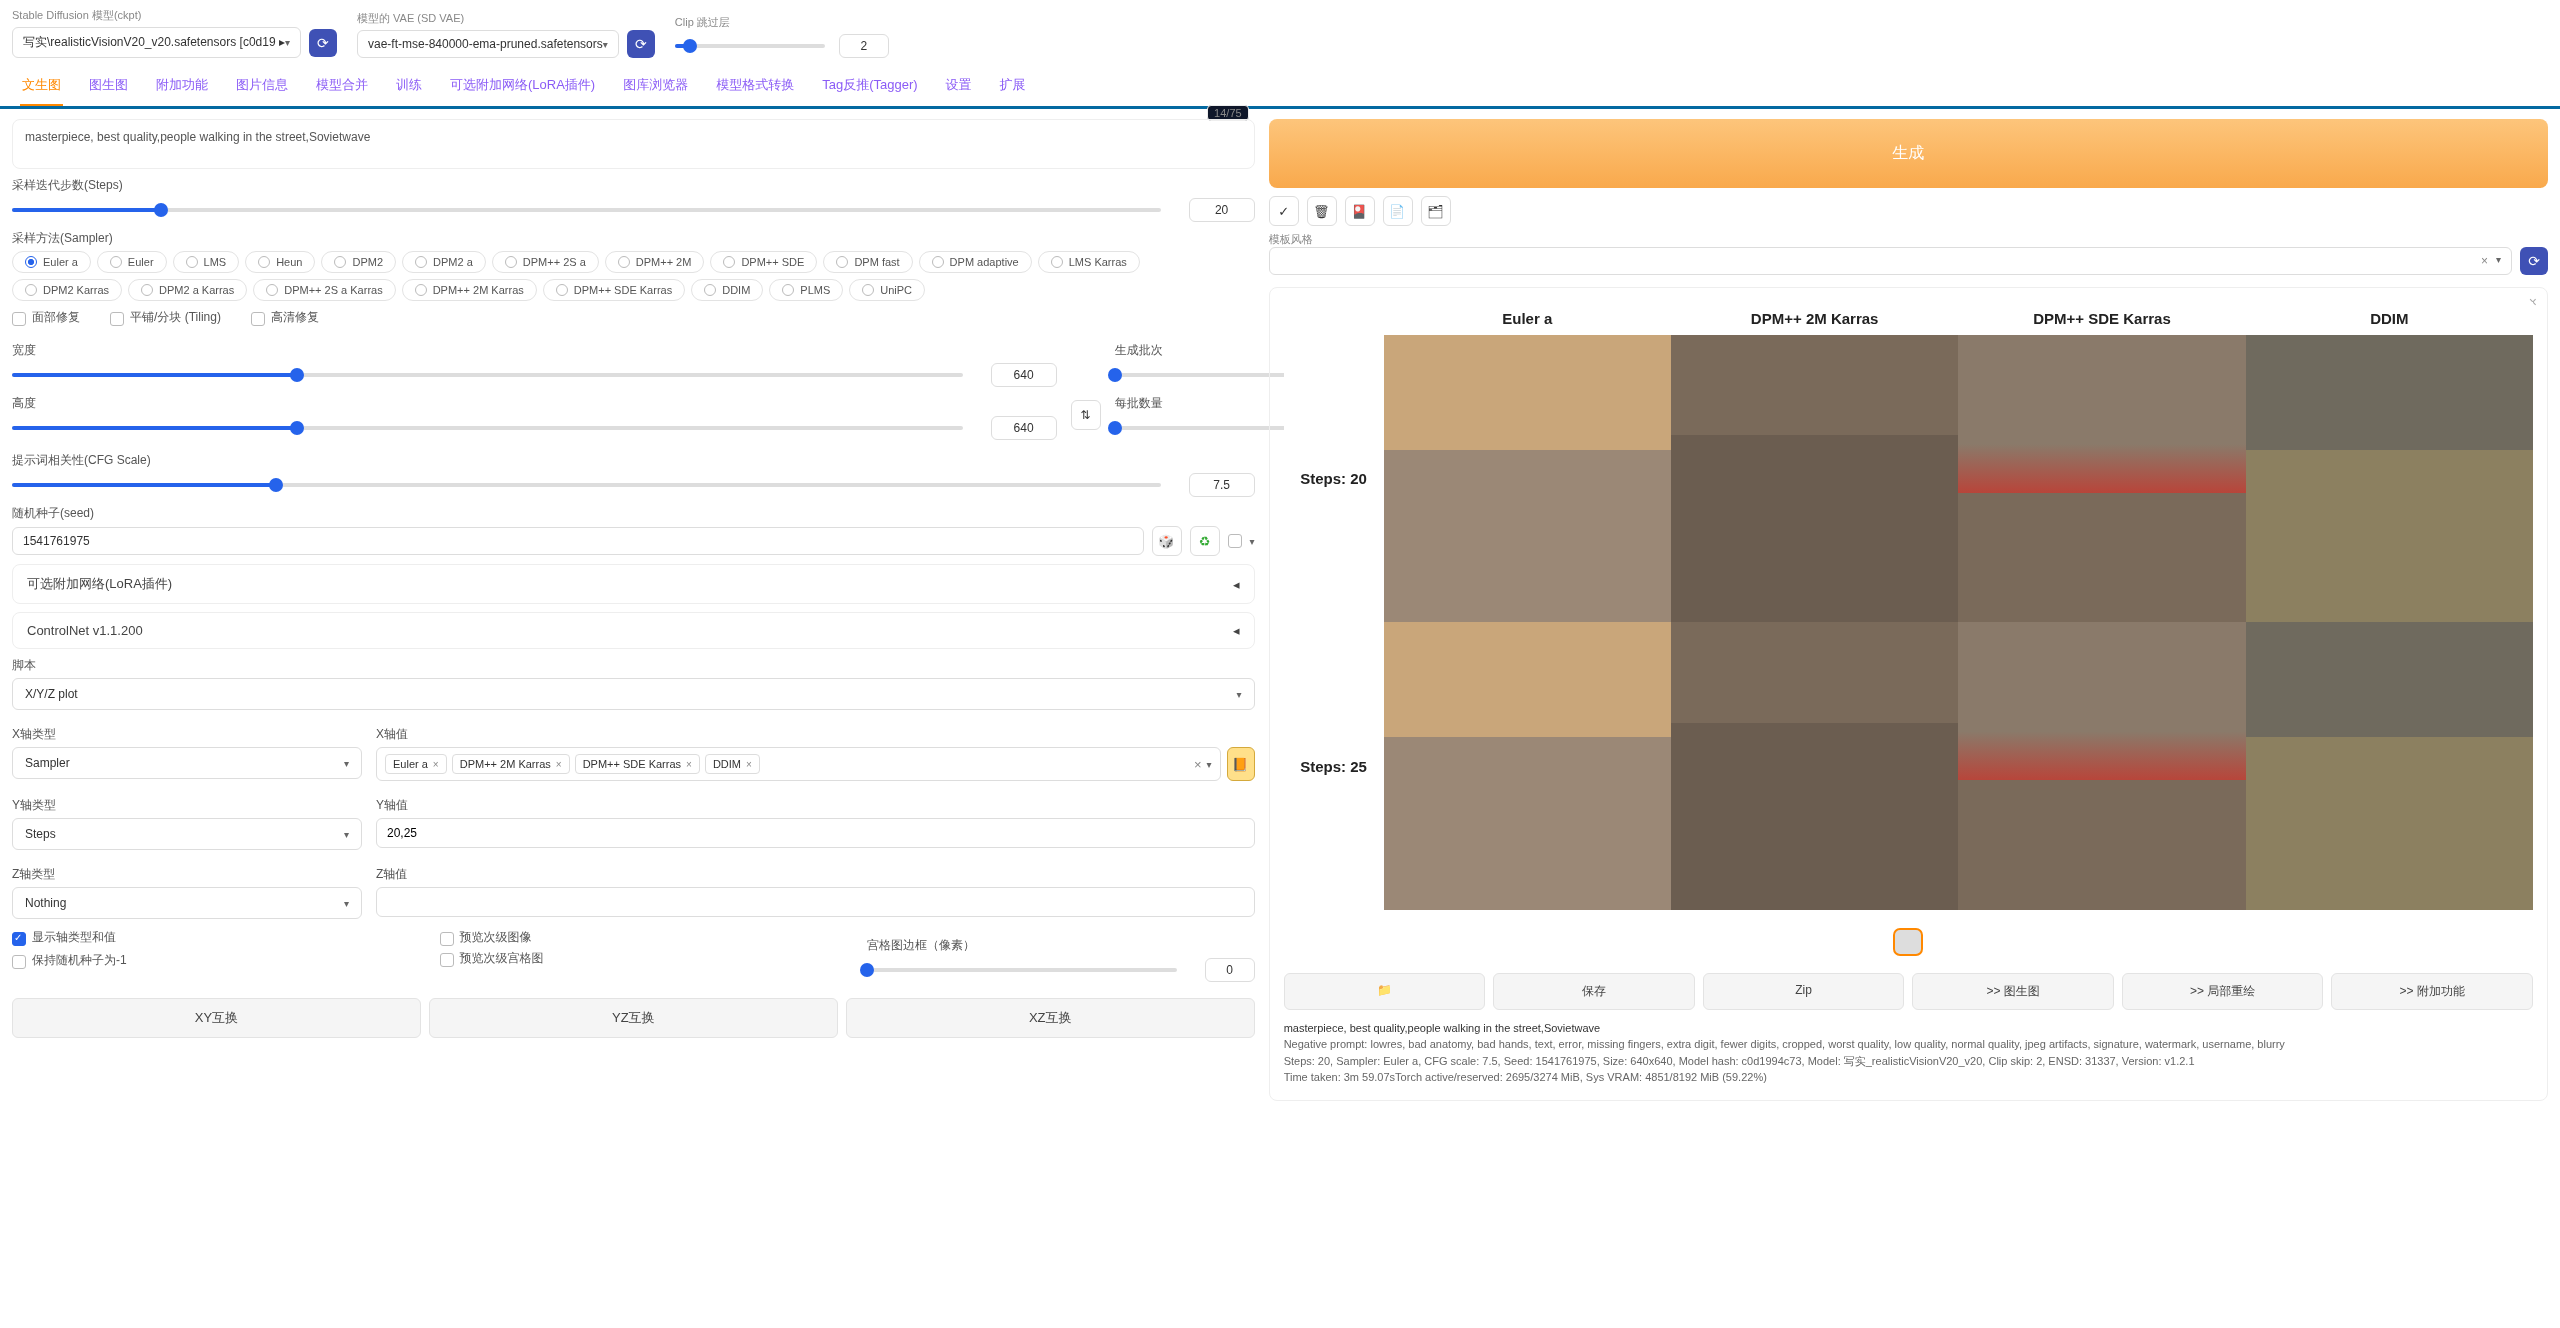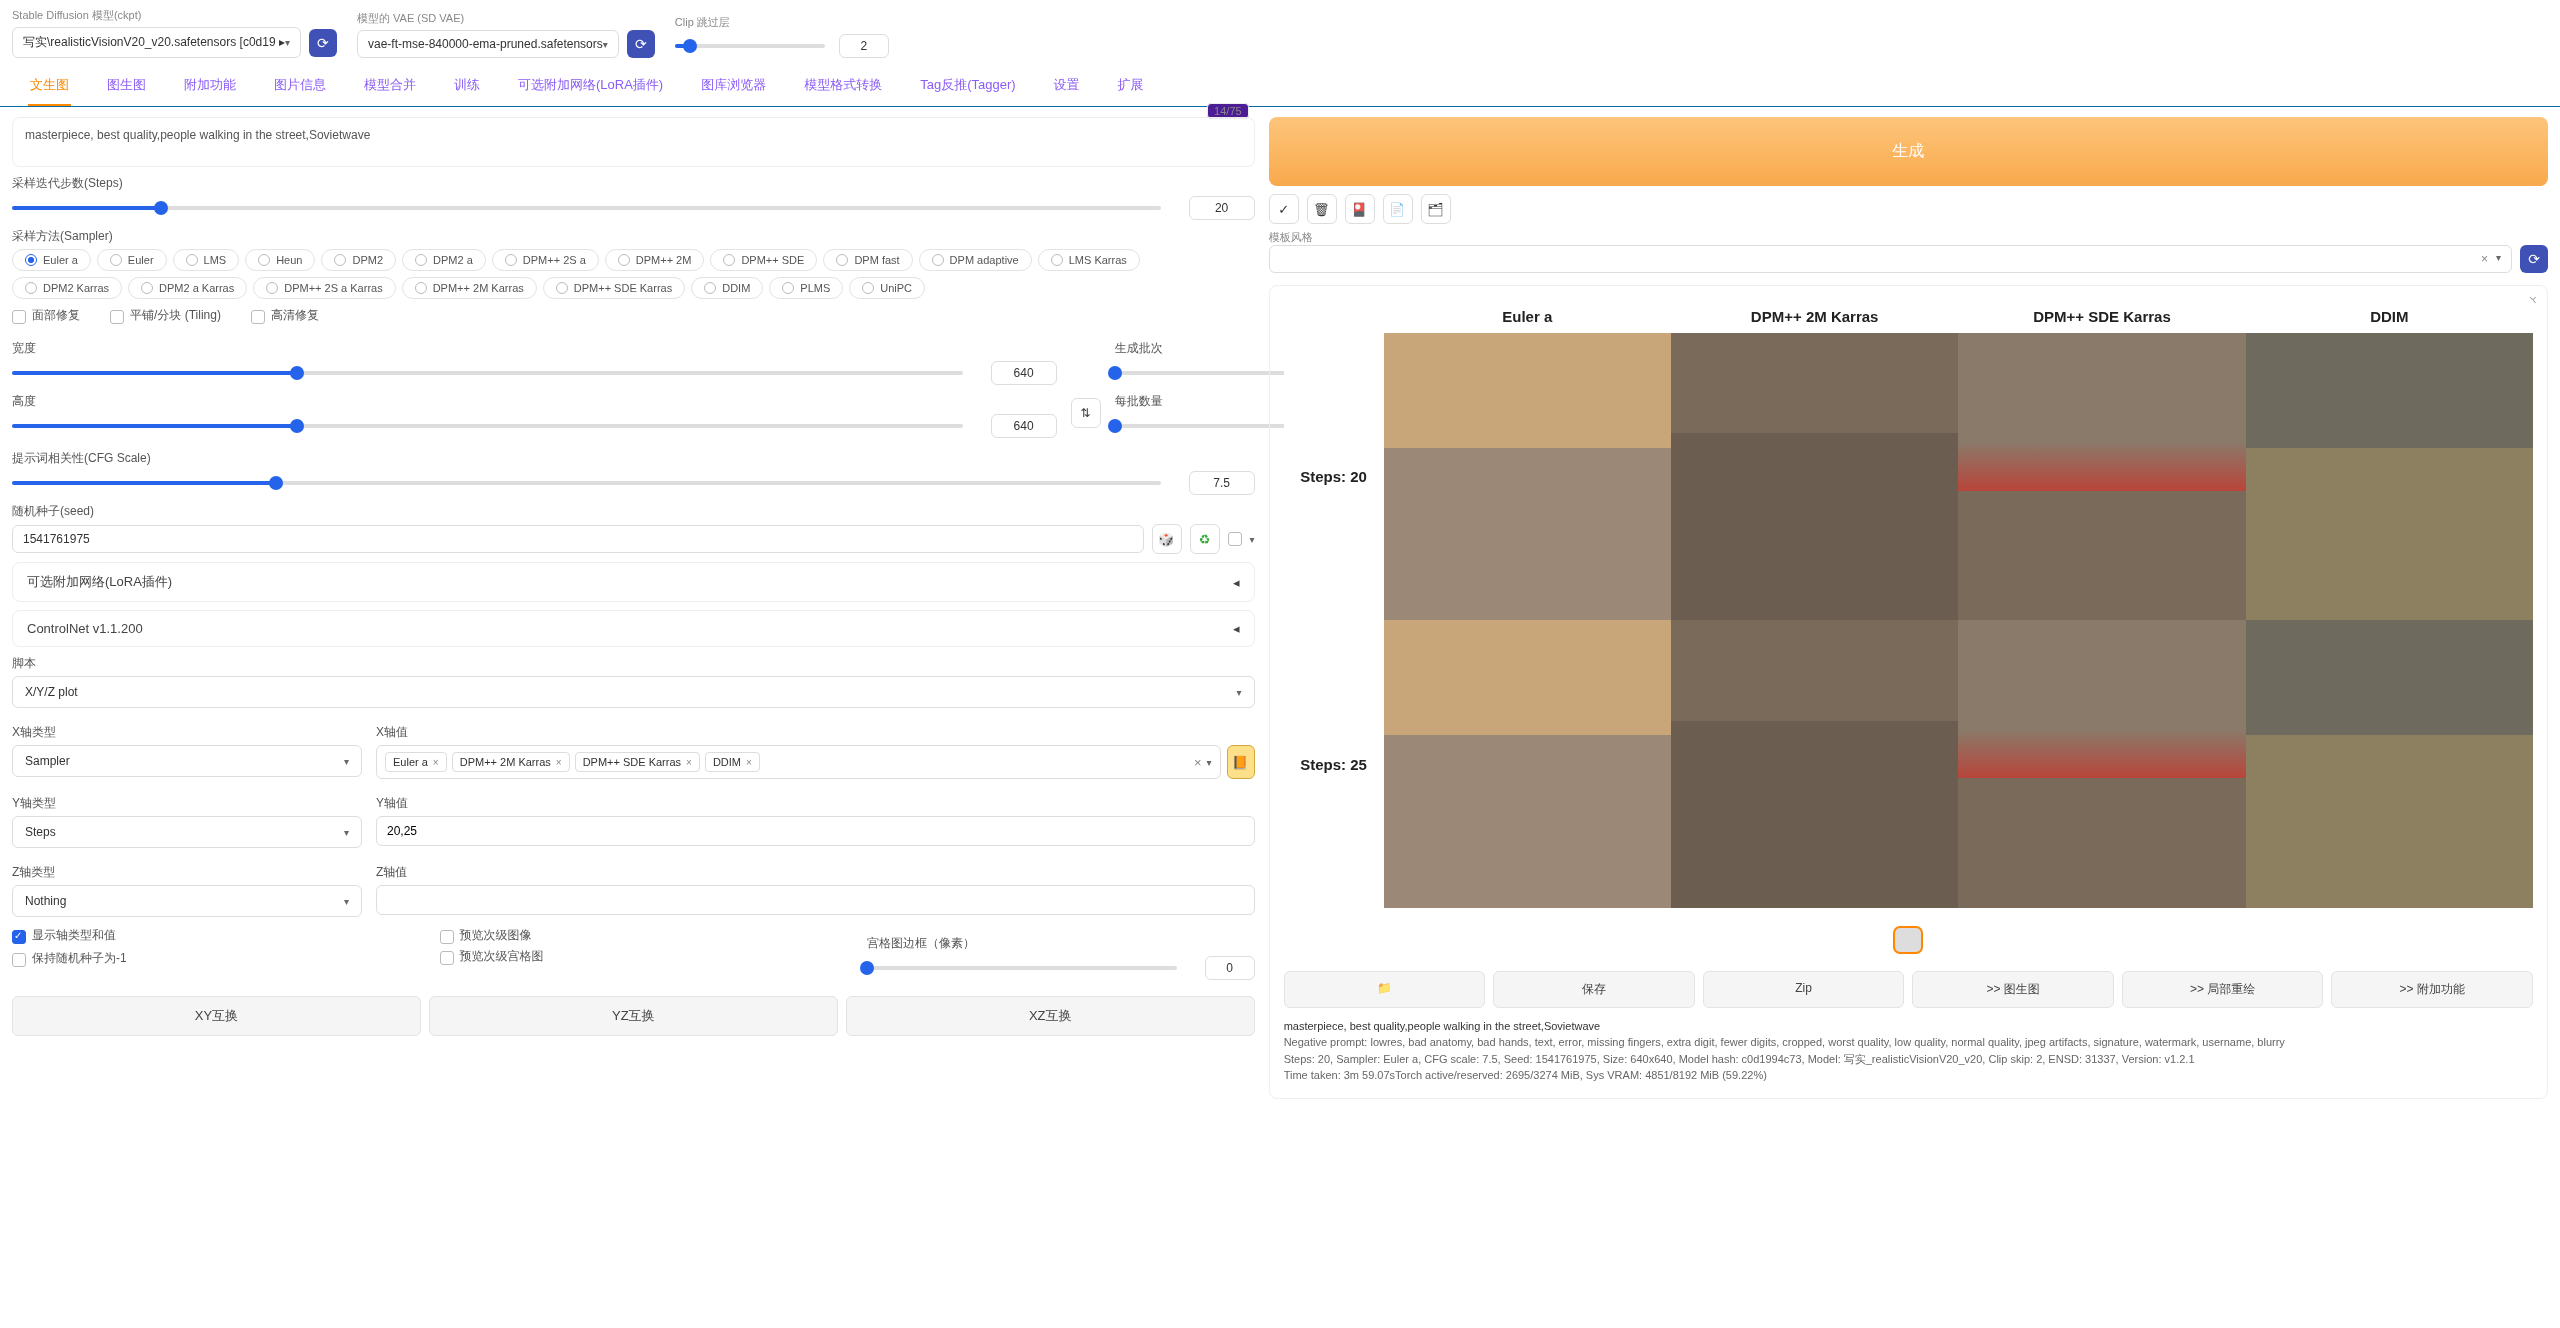--- a/index.html
+++ b/index.html
@@ -9,28 +9,28 @@
 .small-label{font-size:11px;color:#888}
 .dropdown{background:#fff;border:1px solid #ddd;border-radius:6px;padding:6px 10px;display:flex;align-items:center;justify-content:space-between;min-width:200px;font-size:12px}
 .dropdown.sm{min-width:180px}
 .caret{font-size:10px;color:#666}
 .refresh-btn{background:#3f51b5;color:#fff;border-radius:6px;width:28px;height:28px;display:flex;align-items:center;justify-content:center;font-size:14px}
 .clip-row{display:flex;align-items:center;gap:14px}
 .slider-track{height:4px;background:#ddd;border-radius:2px;position:relative;width:150px}
 .slider-fill{height:4px;background:#2563eb;border-radius:2px;position:absolute;left:0;top:0}
 .slider-thumb{width:14px;height:14px;background:#2563eb;border-radius:50%;position:absolute;top:-5px;transform:translateX(-50%)}
 .num-box{background:#fff;border:1px solid #ddd;border-radius:6px;padding:4px 10px;min-width:50px;text-align:center;font-size:12px}
-.tabs{display:flex;gap:34px;padding:0 28px;border-bottom:1px solid #0369a1;font-size:13px}
+.tabs{display:flex;gap:24px;padding:0 20px;border-bottom:3px solid #0369a1;font-size:13px}
 .tab{padding:10px 2px;color:#8b5cf6;cursor:pointer}
 .tab.active{color:#f80;border-bottom:2px solid #f80}
 .main{display:flex;gap:14px;padding:10px 12px}
 .left{flex:0 0 49%}
 .right{flex:1}
 .prompt-wrap{border:1px solid #eee;border-radius:8px;padding:10px 12px;position:relative;margin-bottom:6px;font-size:12px;color:#555;min-height:50px}
-.counter{position:absolute;right:6px;top:-14px;background:#4c1d95;border:1px solid #eee;border-radius:4px;padding:1px 6px;font-size:11px;color:#888}
+.counter{position:absolute;right:6px;top:-14px;background:#0f172a;border:1px solid #eee;border-radius:4px;padding:1px 6px;font-size:11px;color:#888}
 .gen-row{display:flex;gap:10px;margin-bottom:8px}
 .gen-btn{flex:1;background:linear-gradient(#fdc57b,#f9a94c);color:#fff;font-size:16px;border-radius:8px;padding:24px 0;text-align:center}
 .icon-row{display:flex;gap:8px;margin-bottom:6px}
 .icon-btn{border:1px solid #ddd;border-radius:6px;width:30px;height:30px;display:flex;align-items:center;justify-content:center;font-size:13px;background:#fff}
 .style-row{display:flex;gap:8px;align-items:center}
 .style-drop{flex:1;border:1px solid #ddd;border-radius:6px;padding:6px 10px;display:flex;justify-content:flex-end;gap:8px;color:#888;font-size:12px}
 .section-label{font-size:12px;color:#555;margin-bottom:4px;margin-top:8px}
 .slider-row{display:flex;align-items:center;gap:28px;margin-bottom:4px}
 .slider-row .slider-track{flex:1;width:auto}
 .slider-row.short .slider-track{flex:0 0 180px}

